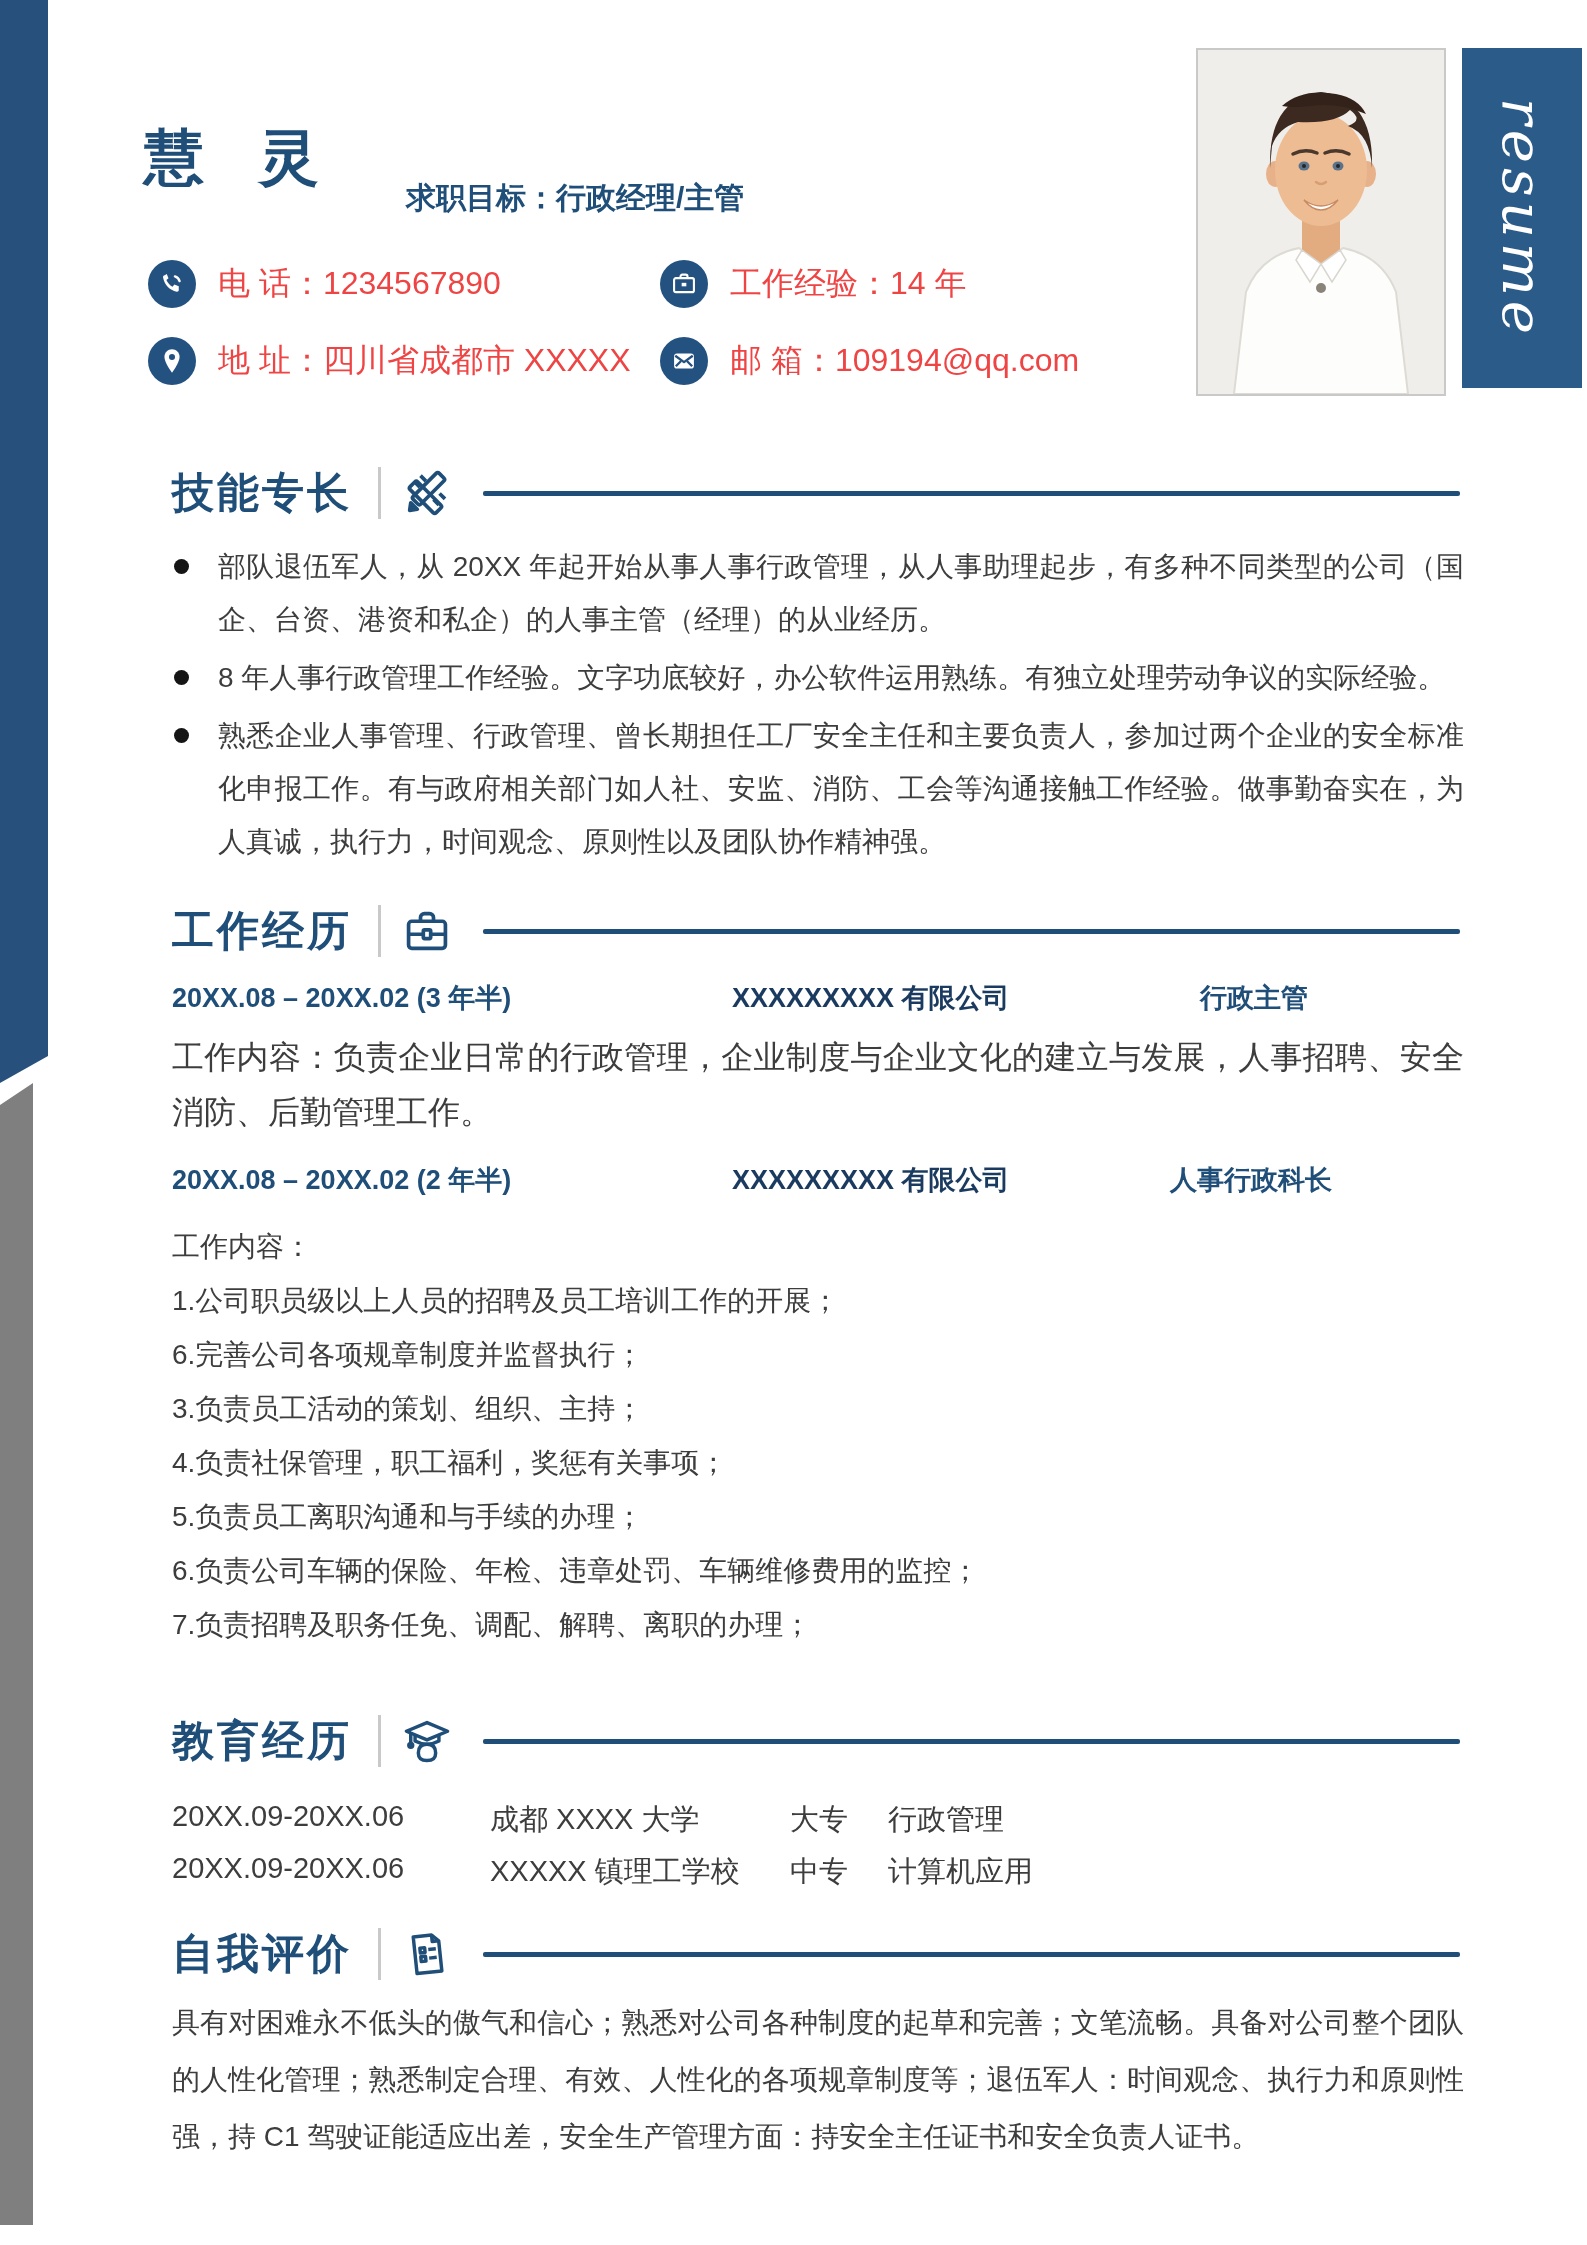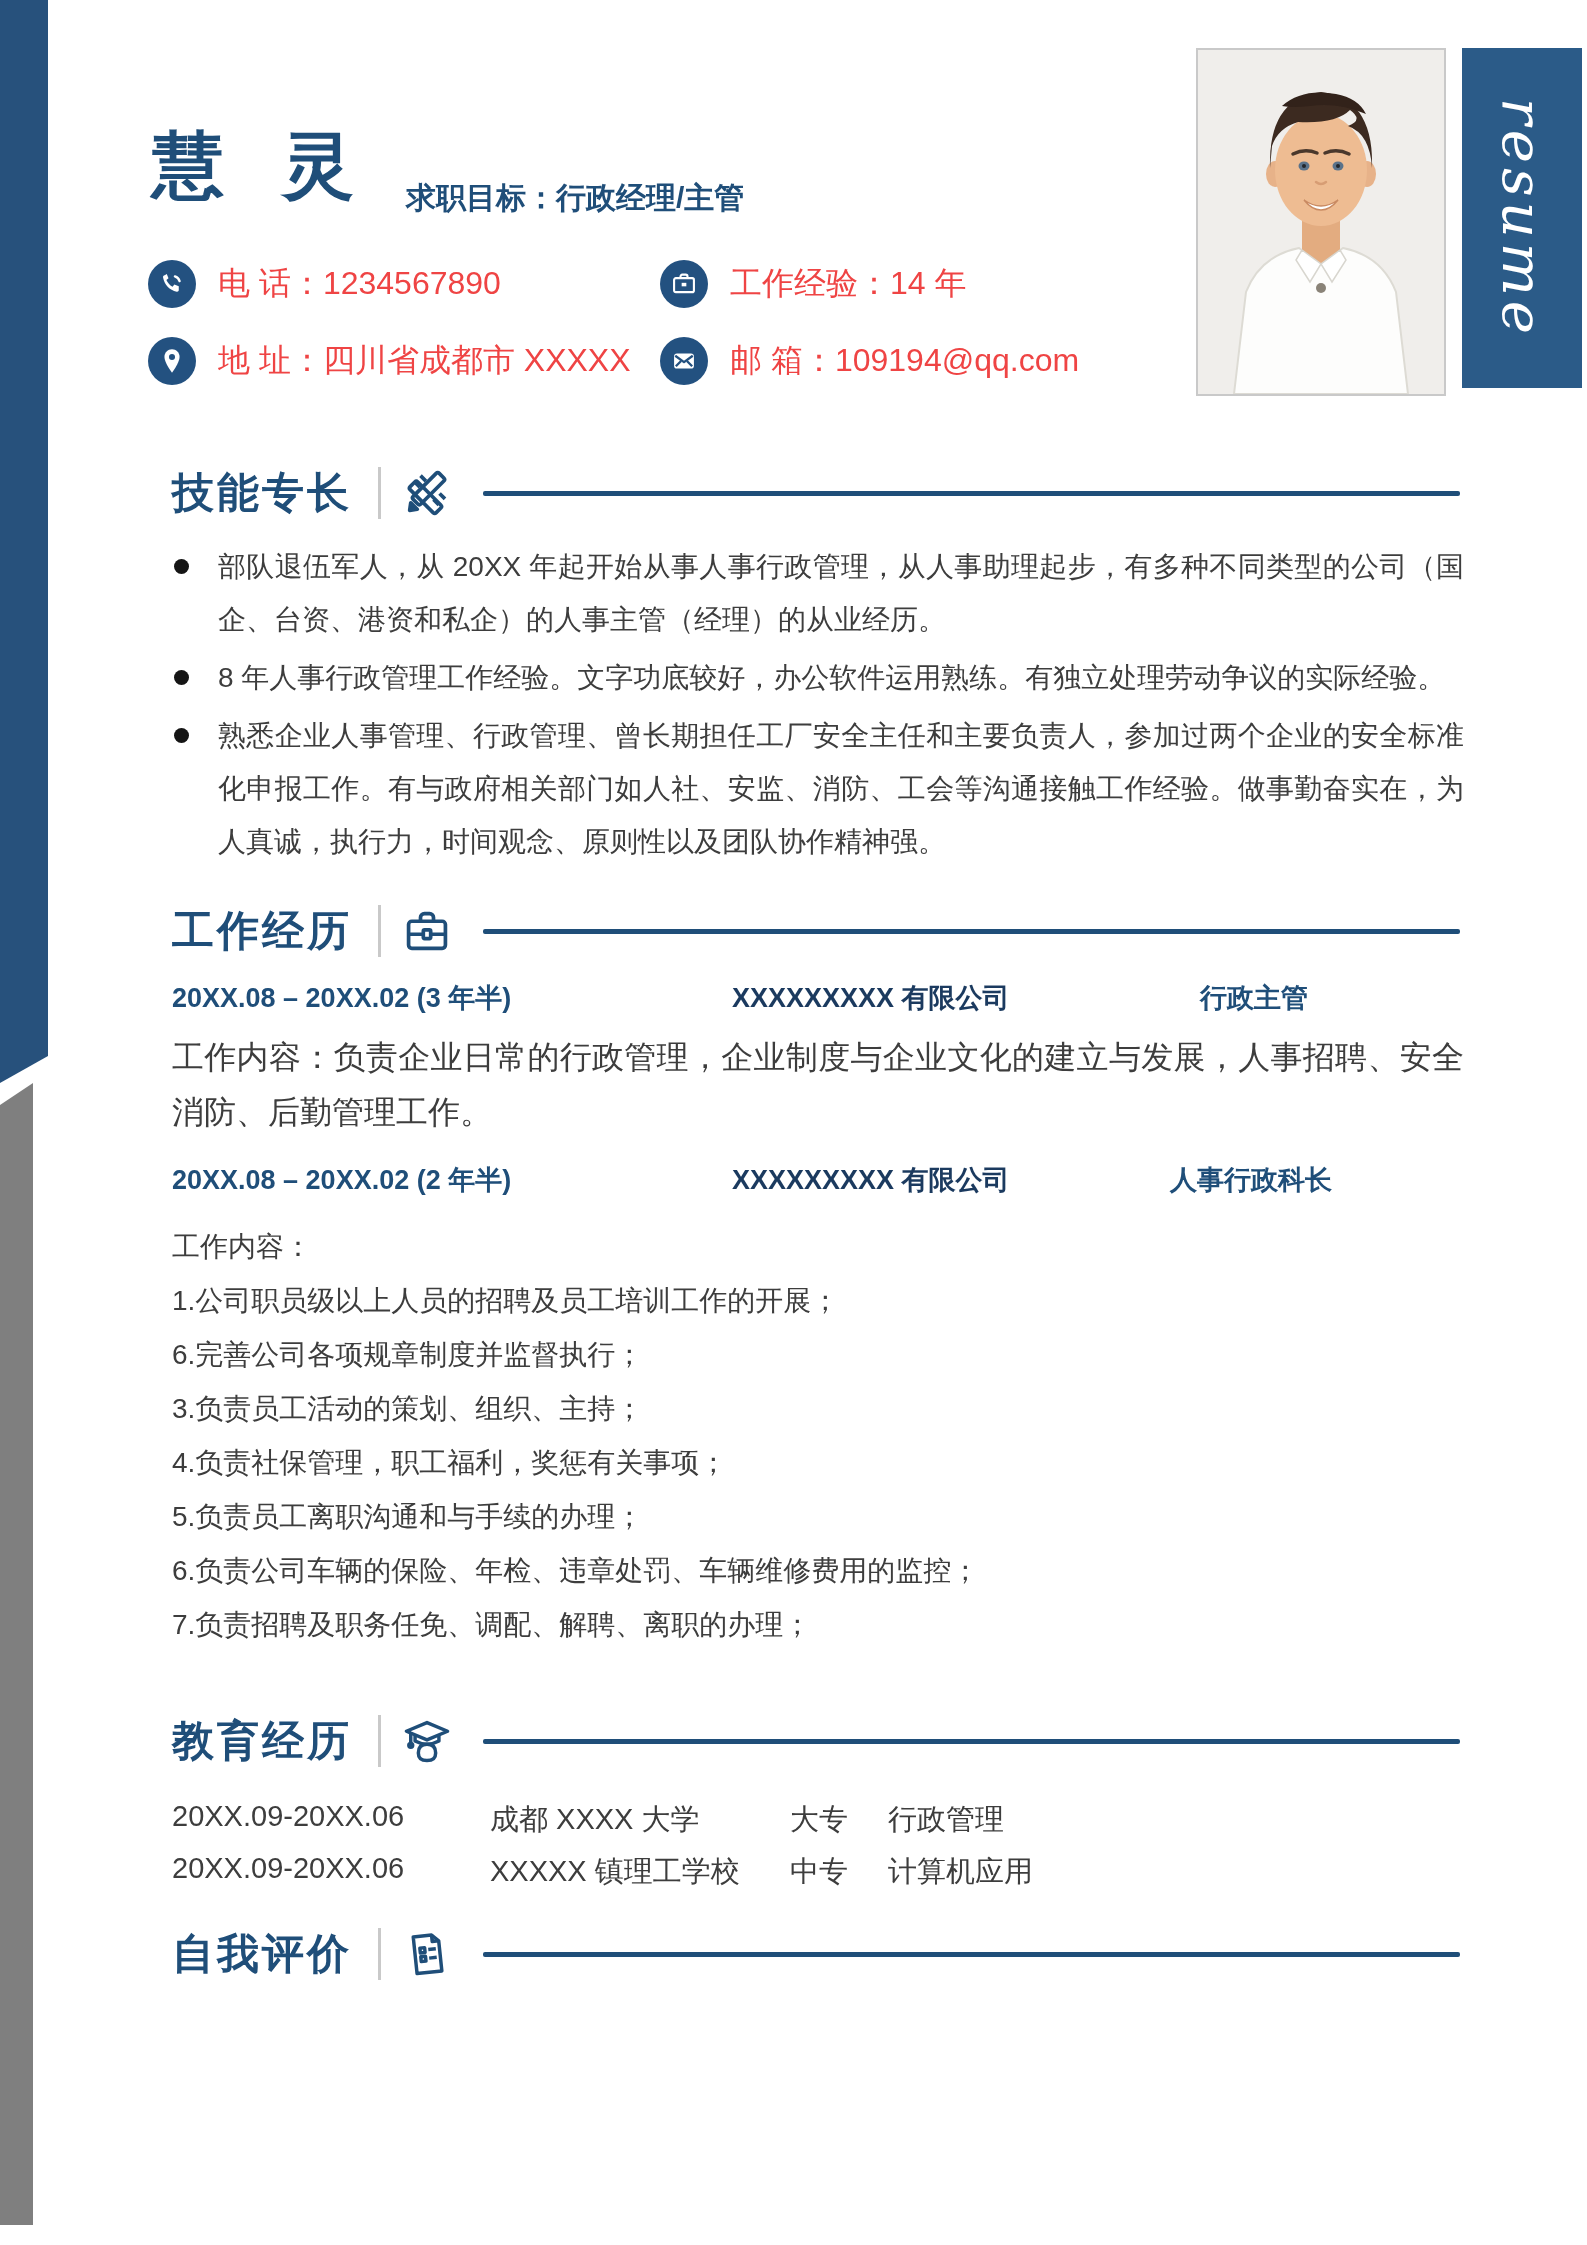--- a/index.html
+++ b/index.html
@@ -13,21 +13,21 @@
     position:absolute; left:0; top:0; width:48px; height:1083px; background:#27517c;
     clip-path:polygon(0 0, 100% 0, 100% 1056px, 0 1083px);
   }
   .ribbon-gray {
     position:absolute; left:0; top:1083px; width:33px; height:1142px; background:#7f7f7f;
     clip-path:polygon(100% 0, 100% 100%, 0 100%, 0 22px);
   }
 
   
   .name {
-    position:absolute; left:152px; top:118px; font-size:72px; font-weight:bold;
+    position:absolute; left:144px; top:118px; font-size:60px; font-weight:bold;
     color:#1f4e79; letter-spacing:2px; word-spacing:34px; white-space:nowrap;text-align:center;
   }
   .objective {
     position:absolute; left:406px; top:178px; font-size:30px; font-weight:bold;
     color:#1f4e79; white-space:nowrap;
   }
   .contact-item { position:absolute; display:flex; align-items:center; height:48px; }
   .contact-item .bubble {
     width:48px; height:48px; border-radius:50%; background:#235180; flex:none;
     display:flex; align-items:center; justify-content:center;
@@ -297,14 +297,15 @@
           <path d="M15 3.5 v3 h3"></path>
           <rect x="9" y="9" width="2.2" height="2.2"></rect>
           <rect x="9" y="13" width="2.2" height="2.2"></rect>
           <rect x="9" y="17" width="2.2" height="2.2" style="display:none"></rect>
           <path d="M12.8 10 h3.5 M12.8 14 h3.5"></path>
         </g>
       </svg>
     </span>
     <span class="hline"></span>
   </div>
+  <div class="eval-para">具有对困难永不低头的傲气和信心；熟悉对公司各种制度的起草和完善；文笔流畅。具备对公司整个团队的人性化管理；熟悉制定合理、有效、人性化的各项规章制度等；退伍军人：时间观念、执行力和原则性强，持 C1 驾驶证能适应出差，安全生产管理方面：持安全主任证书和安全负责人证书。</div>
 
 </div>
 
 </body></html>

